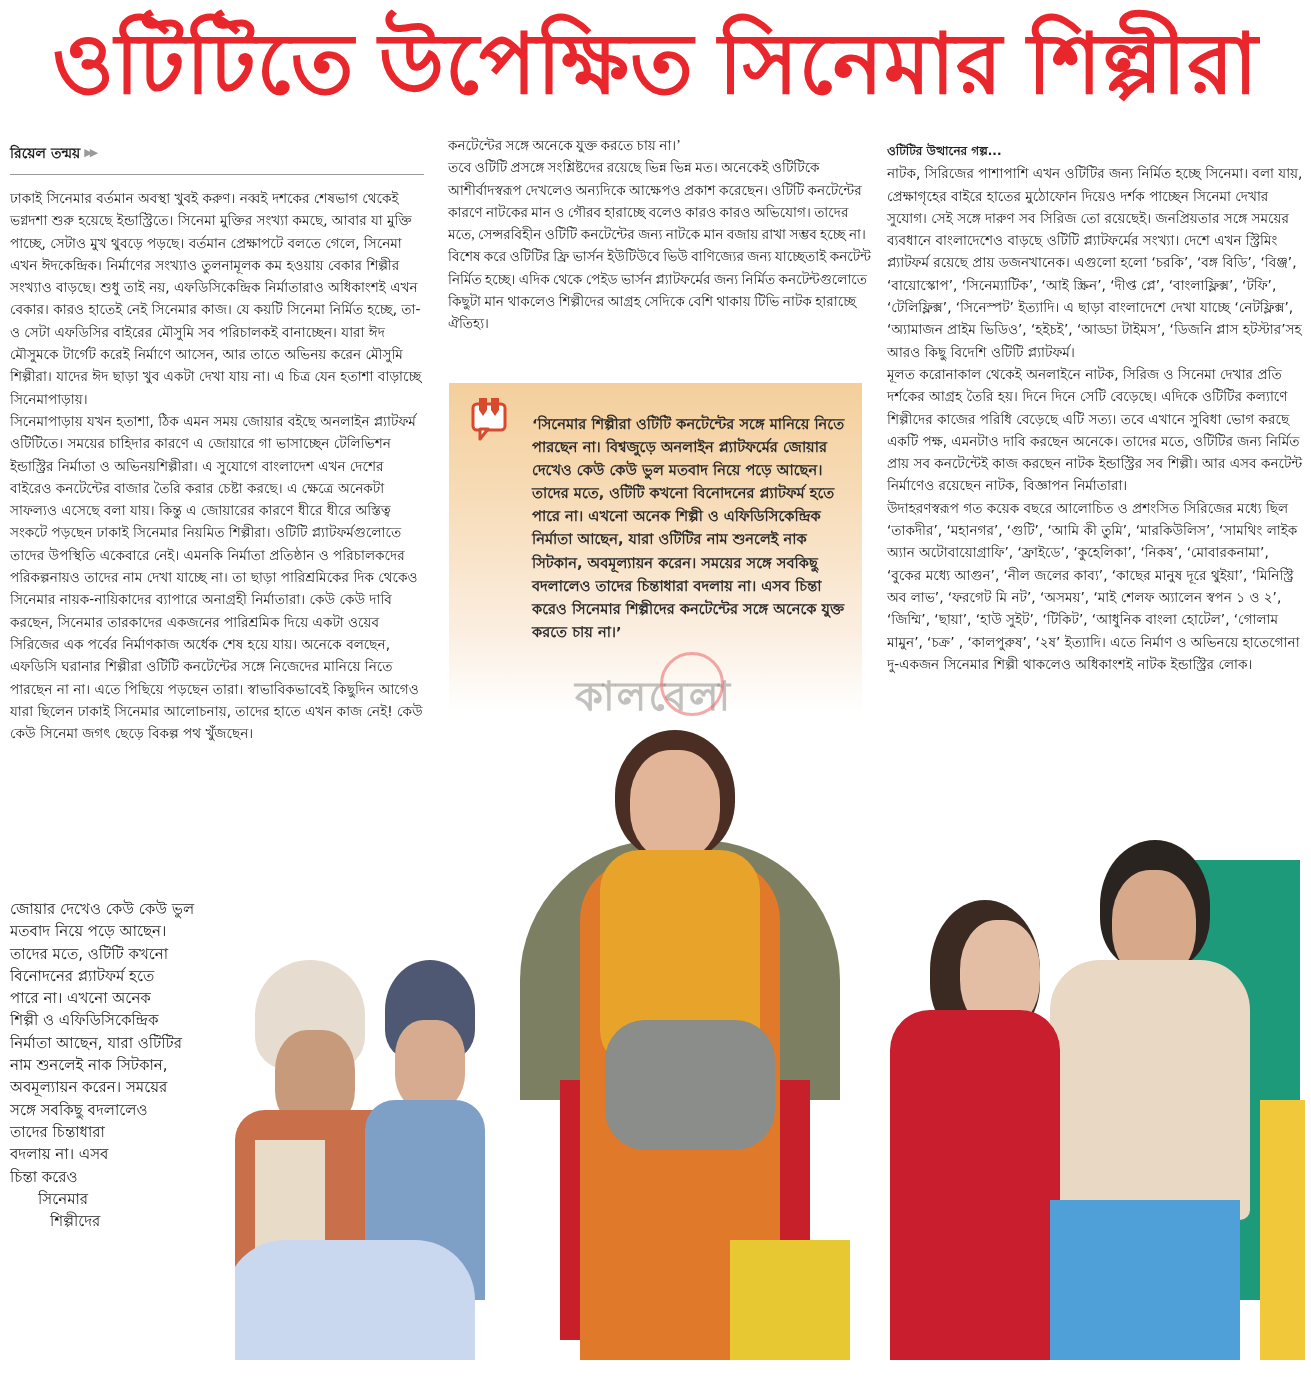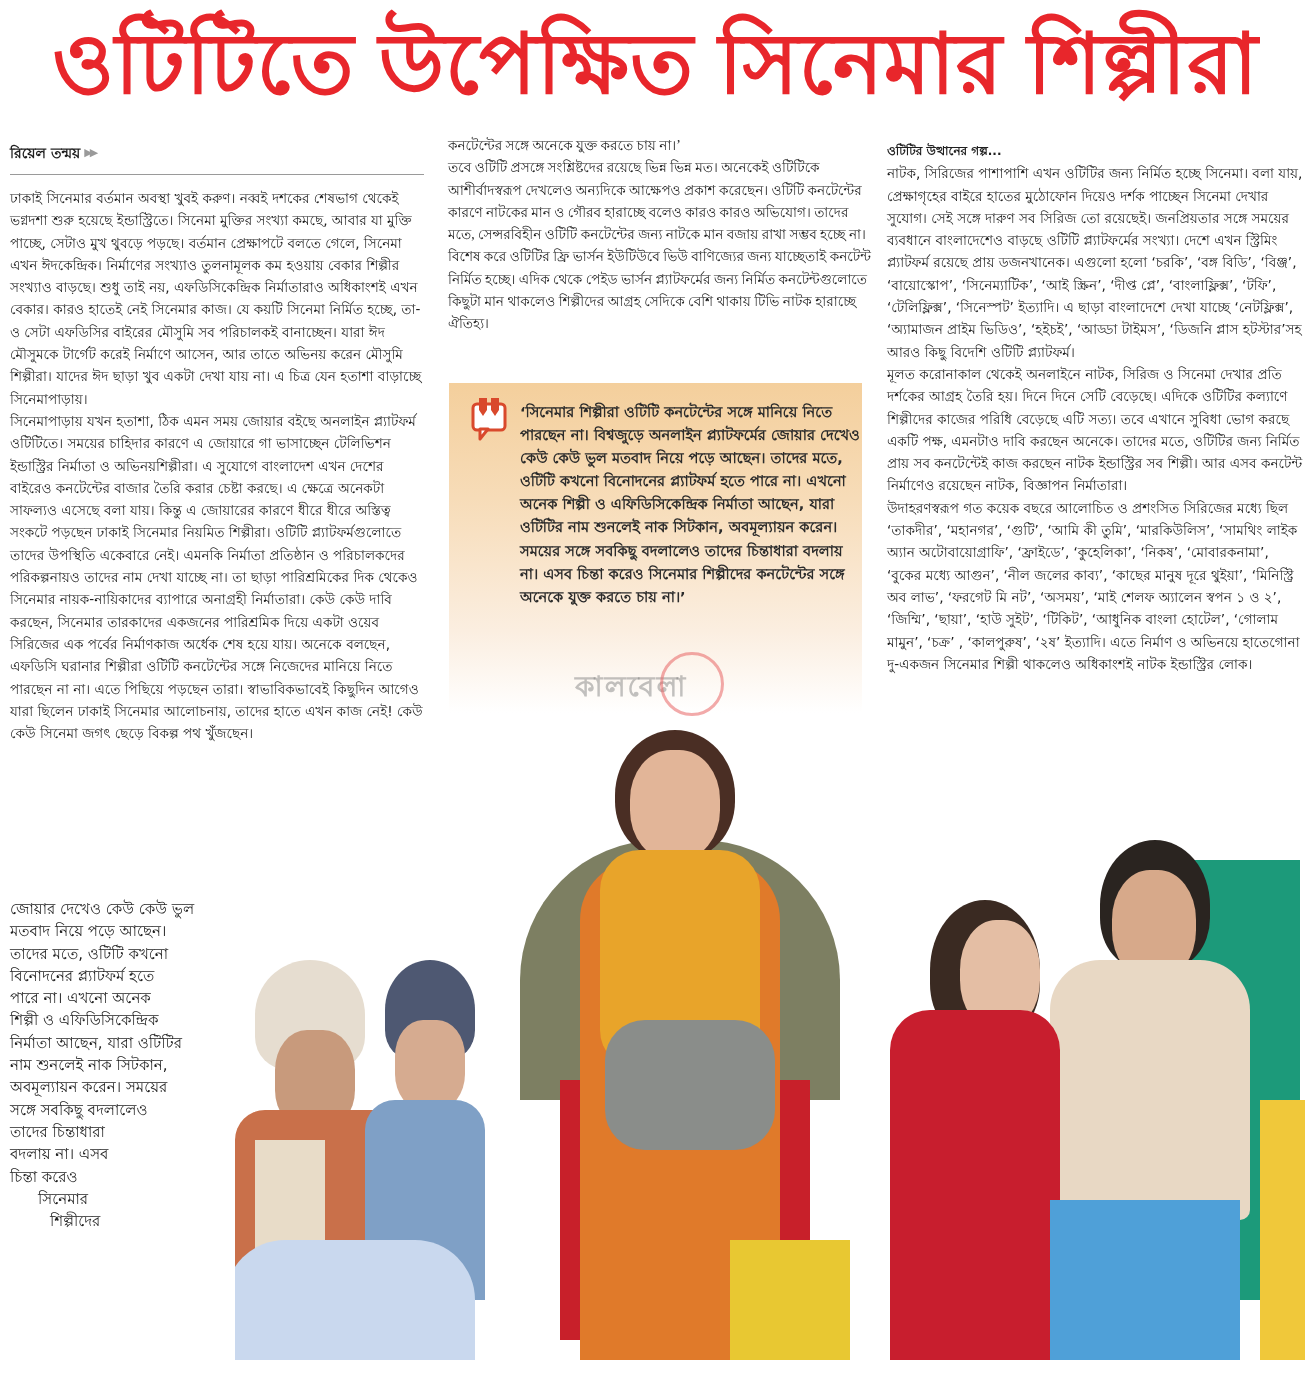--- a/index.html
+++ b/index.html
@@ -27,24 +27,24 @@
   .narrow-lines .ind2 { padding-left: 40px; }
 
   .col-mid { left: 448px; top: 135px; width: 424px; font-family: Liberation Serif, serif; }
 
   .quote-box { position: absolute; left: 449px; top: 383px; width: 413px; height: 330px;
                background: linear-gradient(to bottom, #f4cf9c 0%, #f7dcb8 35%, #fbeee0 75%, #ffffff 100%);
                z-index: 1; }
   .quote-icon { position: absolute; left: 470px; top: 396px; width: 38px; height: 46px; z-index: 2; }
   .quote-text { position: absolute; left: 520px; top: 400px; width: 340px; z-index: 4;
                 font-size: 14.6px; line-height: 23.1px; font-weight: bold; color: #2b2b2b; }
-  .quote-text p { margin: 0; }
+  .quote-text p { margin: 12px; }
 
   .watermark { position: absolute; left: 575px; top: 665px; z-index: 3;
-               font-size: 28px; font-weight: bold; color: rgba(120,120,120,0.45); letter-spacing: 2px; }
+               font-size: 40px; font-weight: bold; color: rgba(120,120,120,0.45); letter-spacing: 2px; }
   .watermark-clock { position: absolute; left: 660px; top: 652px; width: 58px; height: 58px;
                      border: 3px solid rgba(232,100,100,0.55); border-radius: 50%; z-index: 3; }
 
   .col-right { left: 887px; top: 140px; width: 418px; }
   .subhead { font-weight: bold; font-size: 12px; }
 
   
   .photo { position: absolute; z-index: 2; overflow: hidden; }
   .photo-left { left: 235px; top: 880px; width: 370px; height: 480px; }
   .photo-center { left: 430px; top: 720px; width: 470px; height: 640px; }

